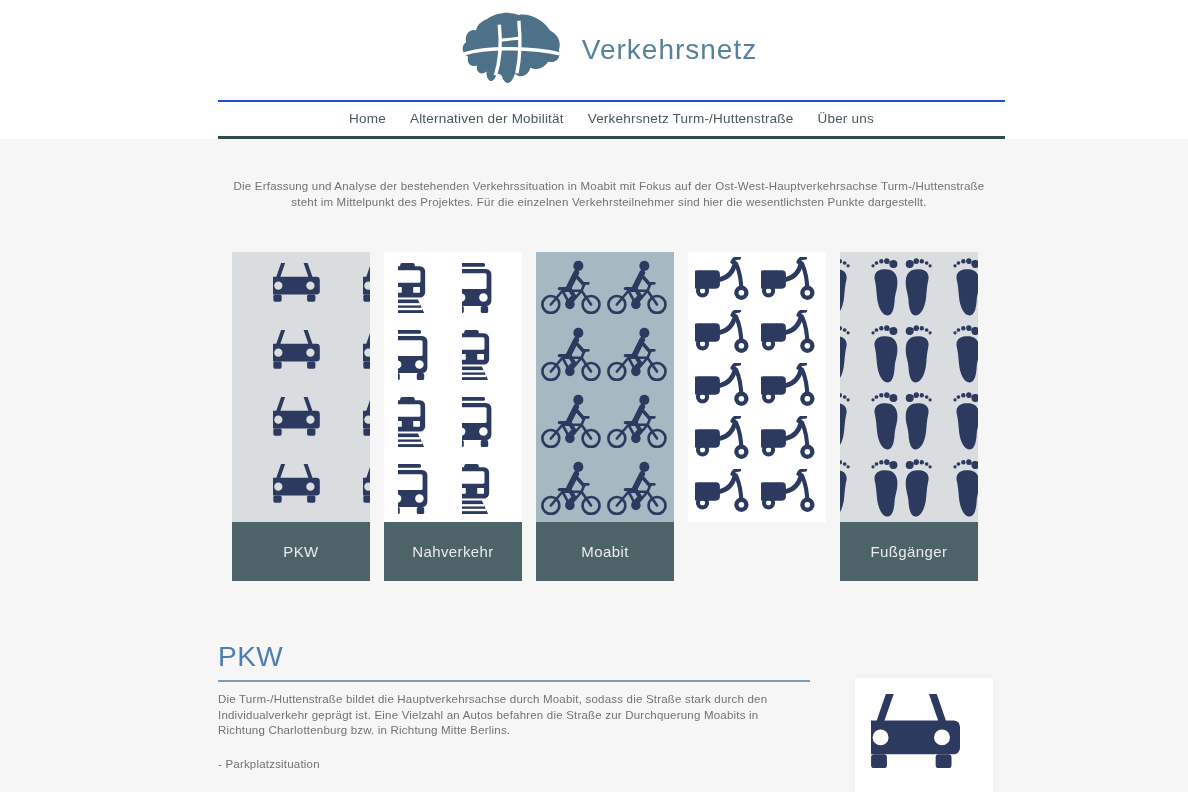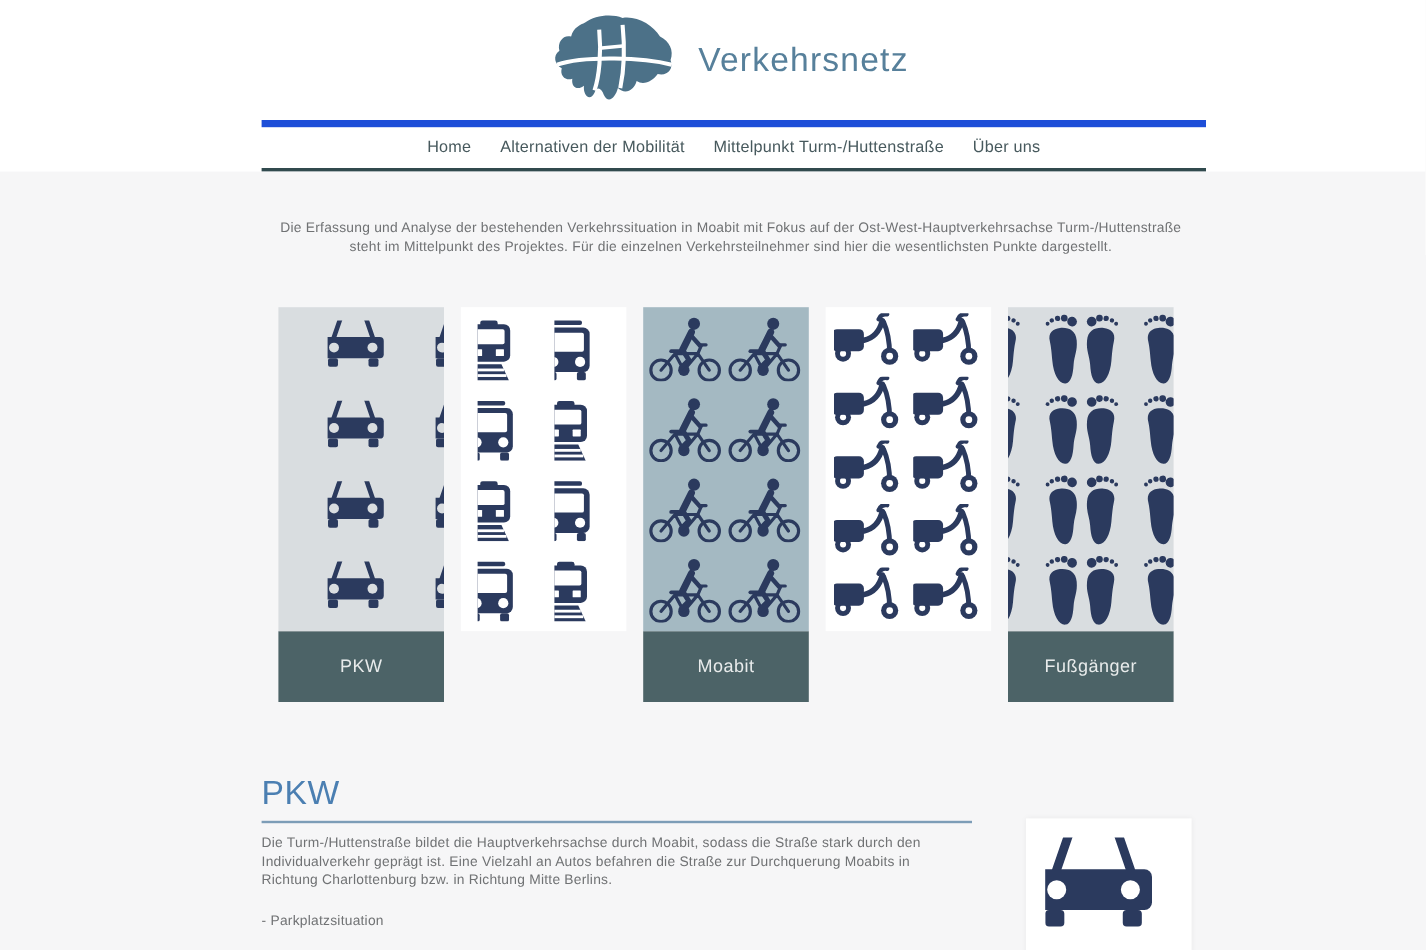--- a/index.html
+++ b/index.html
@@ -17,21 +17,21 @@
     display:flex; align-items:center; justify-content:center;padding-left:23px;
   }
   .logo { display:flex; align-items:center; cursor:pointer; }
   .logo-map { width:116px; height:78px; margin-right:12px; }
   .brand1 { font-size:28px; color:#57809b; letter-spacing:1px; line-height:30px; }
   .brand2 { font-size:33px; color:#44708f; font-weight:bold; letter-spacing:2px; line-height:32px; }
 
   
   .nav-wrap {
     margin-left:218px; width:787px;
-    border-top:6px solid #1d4ed8; border-bottom:3px solid #314a4e;
+    border-top:2px solid #1d4ed8; border-bottom:3px solid #314a4e;
     background:#ffffff;
   }
   .nav { display:flex; justify-content:center; }
   .nav-item {
     font-size:13.5px; color:#47595d; line-height:34px; height:34px;
     padding:0 12px; white-space:nowrap; cursor:pointer; letter-spacing:0.2px;
   }
   .nav-item.active { background:#4d6468; color:#f2f4f4; }
 
   
@@ -171,21 +171,21 @@
     <div class="brand">
       <div class="brand1">Verkehrsnetz</div>
     </div>
   </div>
 </div>
 
 <div class="nav-wrap">
   <div class="nav">
     <a class="nav-item">Home</a>
     <a class="nav-item">Alternativen der Mobilität</a>
-    <a class="nav-item">Mittelpunkt Turm-/Huttenstraße</a>
+    <a class="nav-item">Verkehrsnetz Turm-/Huttenstraße</a>
     <a class="nav-item">Über uns</a>
   </div>
 </div>
 
 <div class="main">
 
   <p class="intro">Die Erfassung und Analyse der bestehenden Verkehrssituation in Moabit mit Fokus auf der Ost-West-Hauptverkehrsachse Turm-/Huttenstraße steht im Mittelpunkt des Projektes. Für die einzelnen Verkehrsteilnehmer sind hier die wesentlichsten Punkte dargestellt.</p>
 
   <div class="cards">
     <div class="card">
@@ -293,20 +293,21 @@
                 <use href="#bus-icon"></use>
               </svg>
             </span>
             <span>
               <svg class="icon" width="46" height="52" viewBox="26 -2 72 100">
                 <use href="#train-icon"></use>
               </svg>
             </span>
           </div>
         </div>
+      <div class="card-label">Nahverkehr</div>
     </div>
     <div class="card">
       <div class="card-art" style="background: rgb(164, 185, 194); --hole: #a4b9c2;">
           <div class="icon-grid" style="grid-template-columns: repeat(2, 66px); grid-template-rows: repeat(4, 67px);">
             <span>
               <svg class="icon" width="64" height="55" viewBox="2 0 120 104">
                 <use href="#cyclist-icon"></use>
               </svg>
             </span>
             <span>

